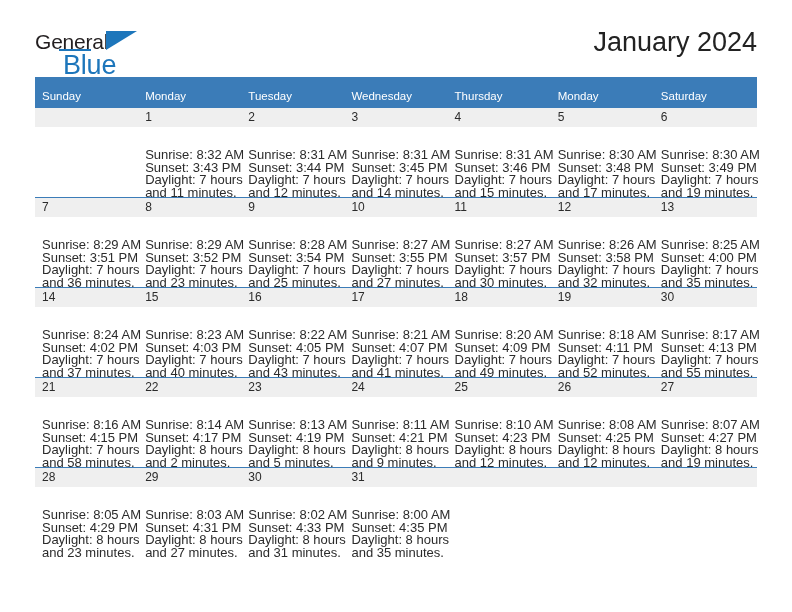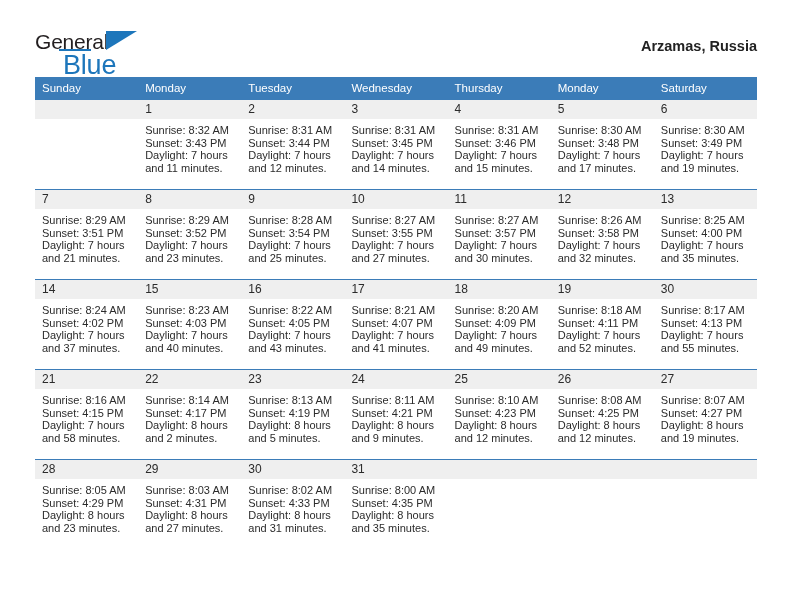--- a/index.html
+++ b/index.html
@@ -97,21 +97,21 @@
     border-collapse: collapse;
     table-layout: fixed;
     margin-top: 5px;
   }
   .cal th {
     background: #3b7cb8;
     color: #ffffff;
     font-size: 11.5px;
     font-weight: normal;
     text-align: left;
-    padding: 5px 0 5px 7px;
+    padding: 13px 0 5px 7px;
     height: 20px;
     box-sizing: border-box;
   }
   .cal td {
     vertical-align: top;
     padding: 0;
     width: 103.14px;
     border-top: 1.4px solid #3b7cb8;
   }
   .daycell {
@@ -122,42 +122,42 @@
   .daynum {
     background: #efefef;
     font-size: 12px;
     color: #2b2b2b;
     padding: 3px 0 3px 7px;
     height: 19px;
     box-sizing: border-box;
     line-height: 13px;
   }
   .dayinfo {
-    padding: 5px 5px 0 7px;
-    font-size: 11px;
+    padding: 22px 5px 0 7px;
+    font-size: 13px;
     line-height: 12.6px;
     color: #2b2b2b;
   }
   .dayinfo div { white-space: nowrap; }
   .empty .daynum { background: #efefef; }
 </style>
 </head>
 <body>
 
 <div class="page">
 
   <div class="topbar">
     <div class="brand">
       <span class="brand-general">General</span>
       <span class="brand-tri"></span>
       <span class="brand-underline"></span>
       <span class="brand-blue">Blue</span>
     </div>
     <div class="titleblock">
-      <div class="cal-sub">Arzamas, Russia</div>
+      <div class="cal-title">January 2024</div>
     </div>
   </div>
 
   <table class="cal">
     <thead>
       <tr>
         <th>Sunday</th>
         <th>Monday</th>
         <th>Tuesday</th>
         <th>Wednesday</th>
@@ -247,21 +247,21 @@
           </td>
         </tr>
         <tr>
           <td>
             <div class="daycell">
               <div class="daynum">7</div>
               <div class="dayinfo">
                 <div>Sunrise: 8:29 AM</div>
                 <div>Sunset: 3:51 PM</div>
                 <div>Daylight: 7 hours</div>
-                <div>and 21 minutes.</div>
+                <div>and 36 minutes.</div>
               </div>
             </div>
           </td>
           <td>
             <div class="daycell">
               <div class="daynum">8</div>
               <div class="dayinfo">
                 <div>Sunrise: 8:29 AM</div>
                 <div>Sunset: 3:52 PM</div>
                 <div>Daylight: 7 hours</div>

